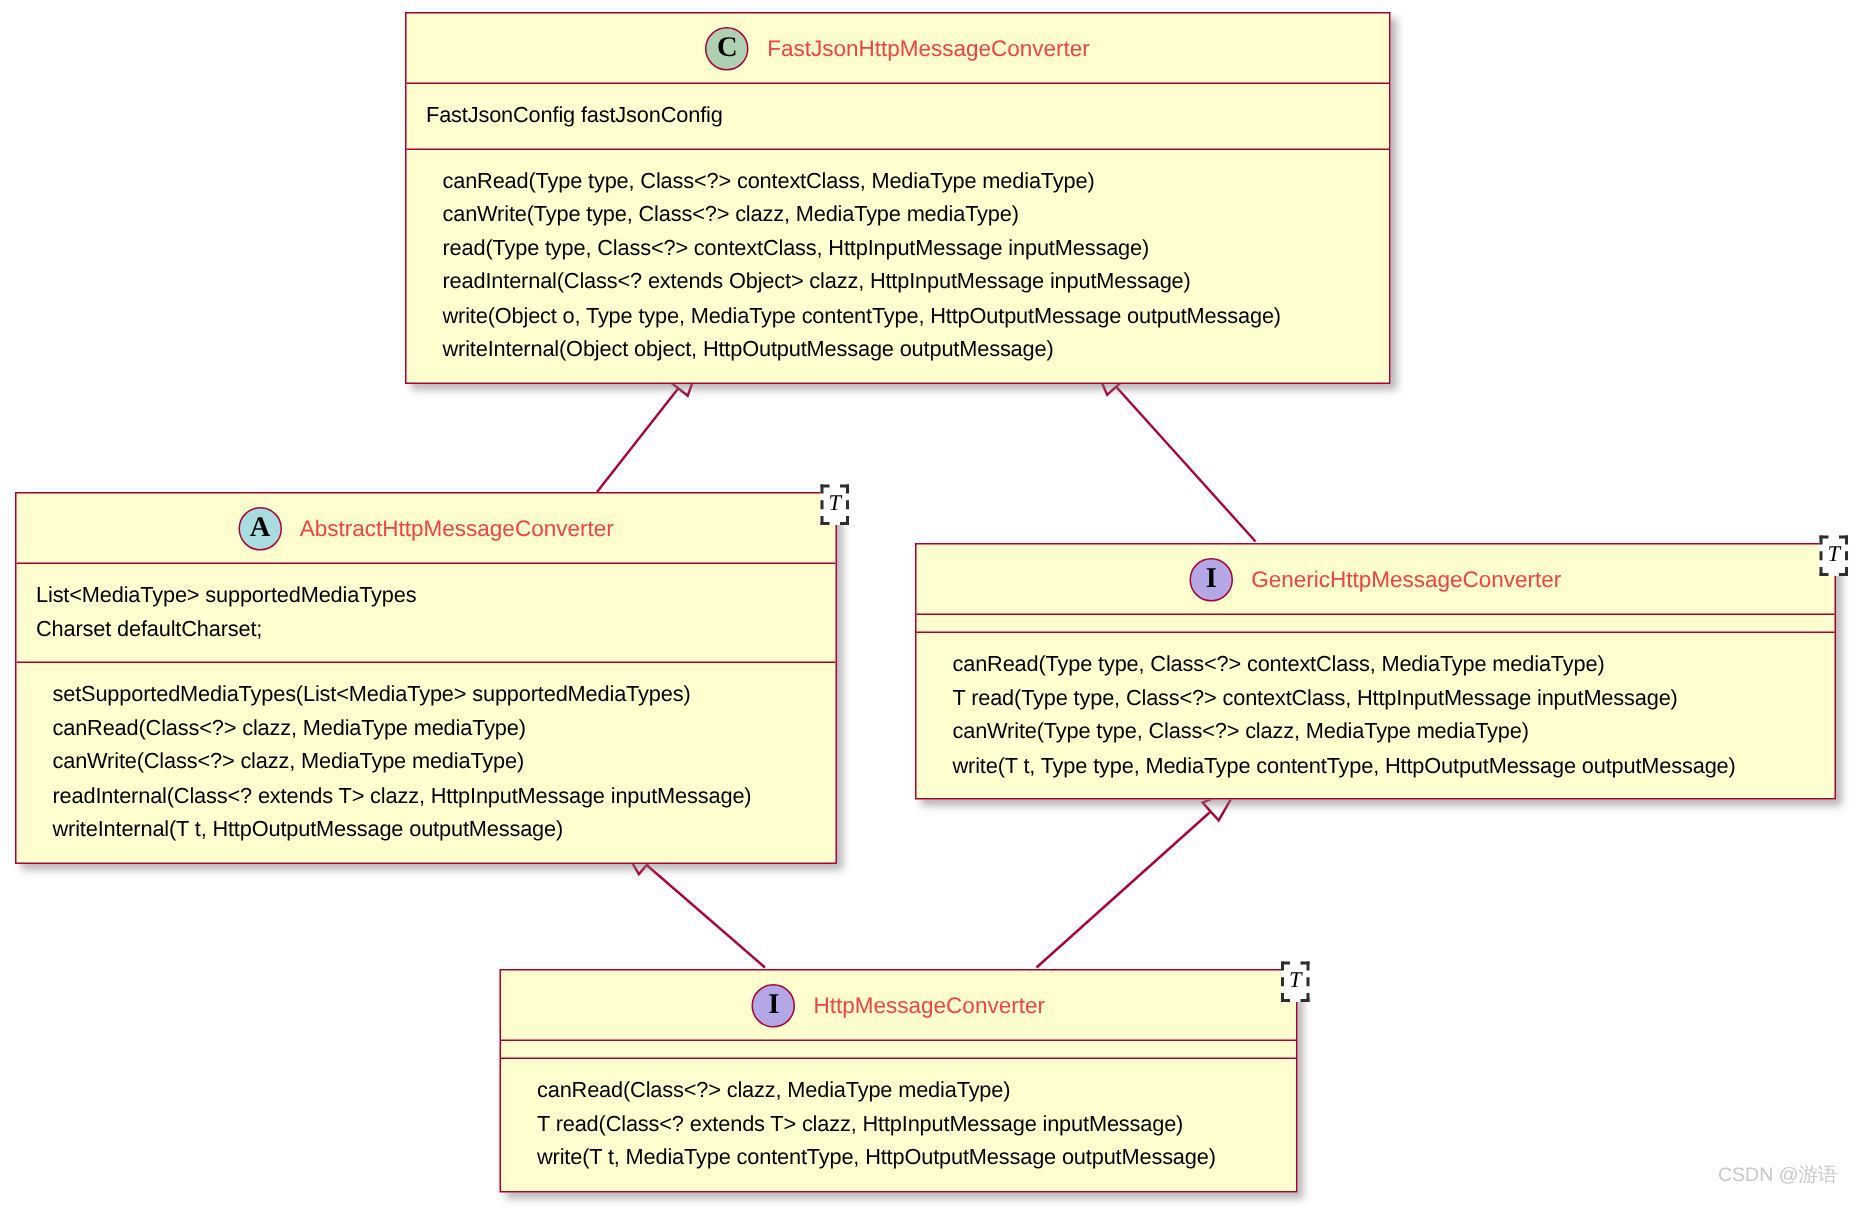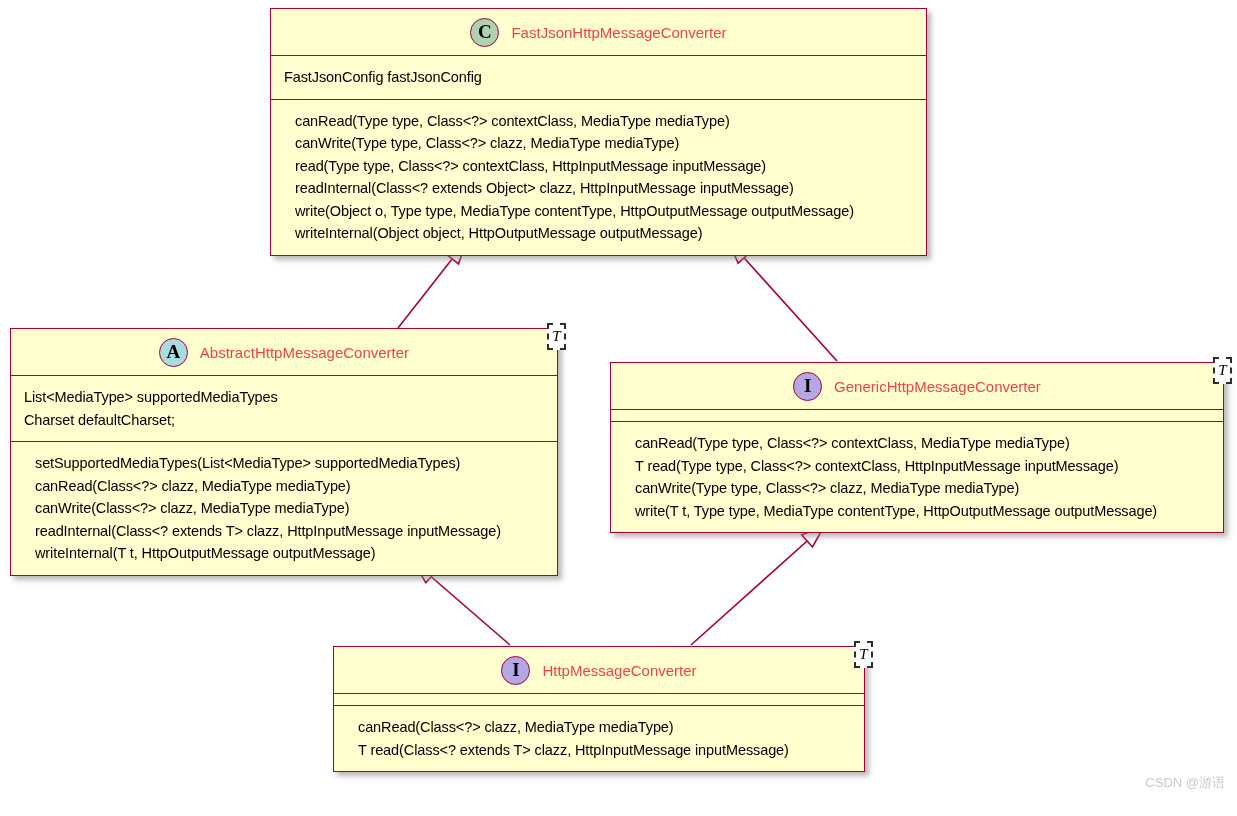--- a/index.html
+++ b/index.html
@@ -196,18 +196,19 @@
     <div class="template-box">T</div>
     <div class="uml-title">
       <span class="stereo-circle kind-interface">I</span>
       <span class="class-name italic">HttpMessageConverter</span>
     </div>
     <div class="uml-section empty"></div>
     <div class="uml-section">
       <ul>
           <li>canRead(Class&lt;?&gt; clazz, MediaType mediaType)</li>
           <li>T read(Class&lt;? extends T&gt; clazz, HttpInputMessage inputMessage)</li>
+          <li>write(T t, MediaType contentType, HttpOutputMessage outputMessage)</li>
         </ul>
     </div>
   </div>
 
   <div id="watermark">CSDN @游语</div>
 </div>
 
 </body></html>

